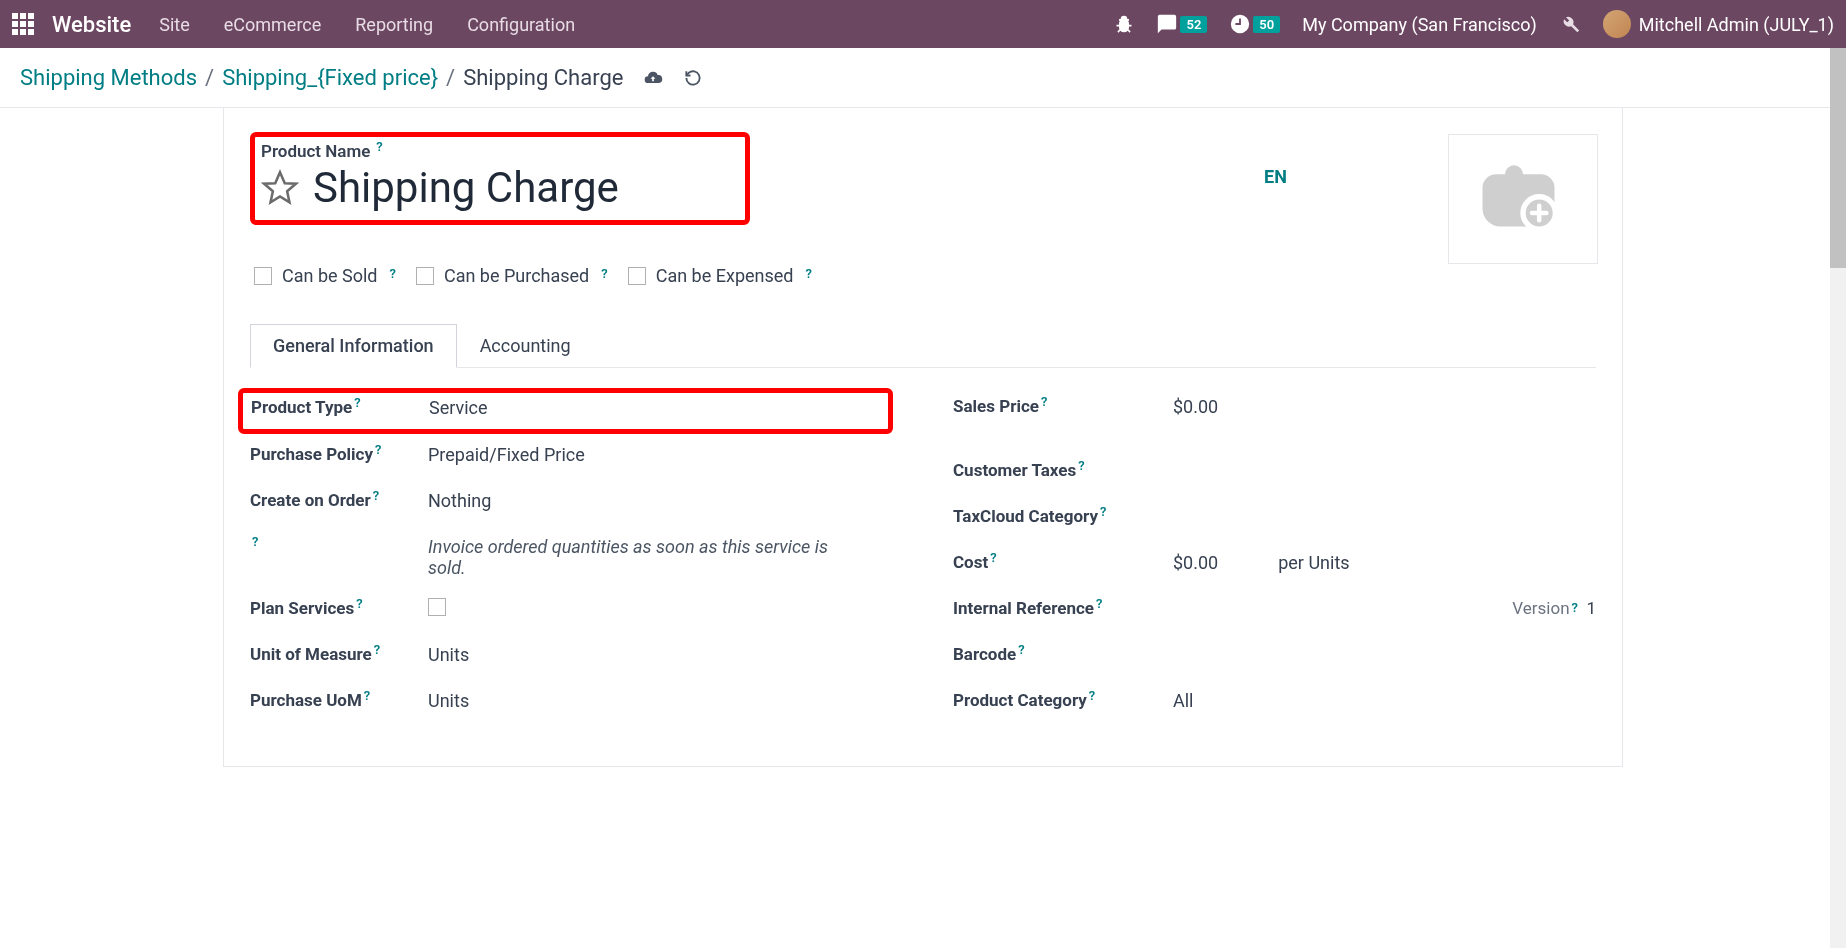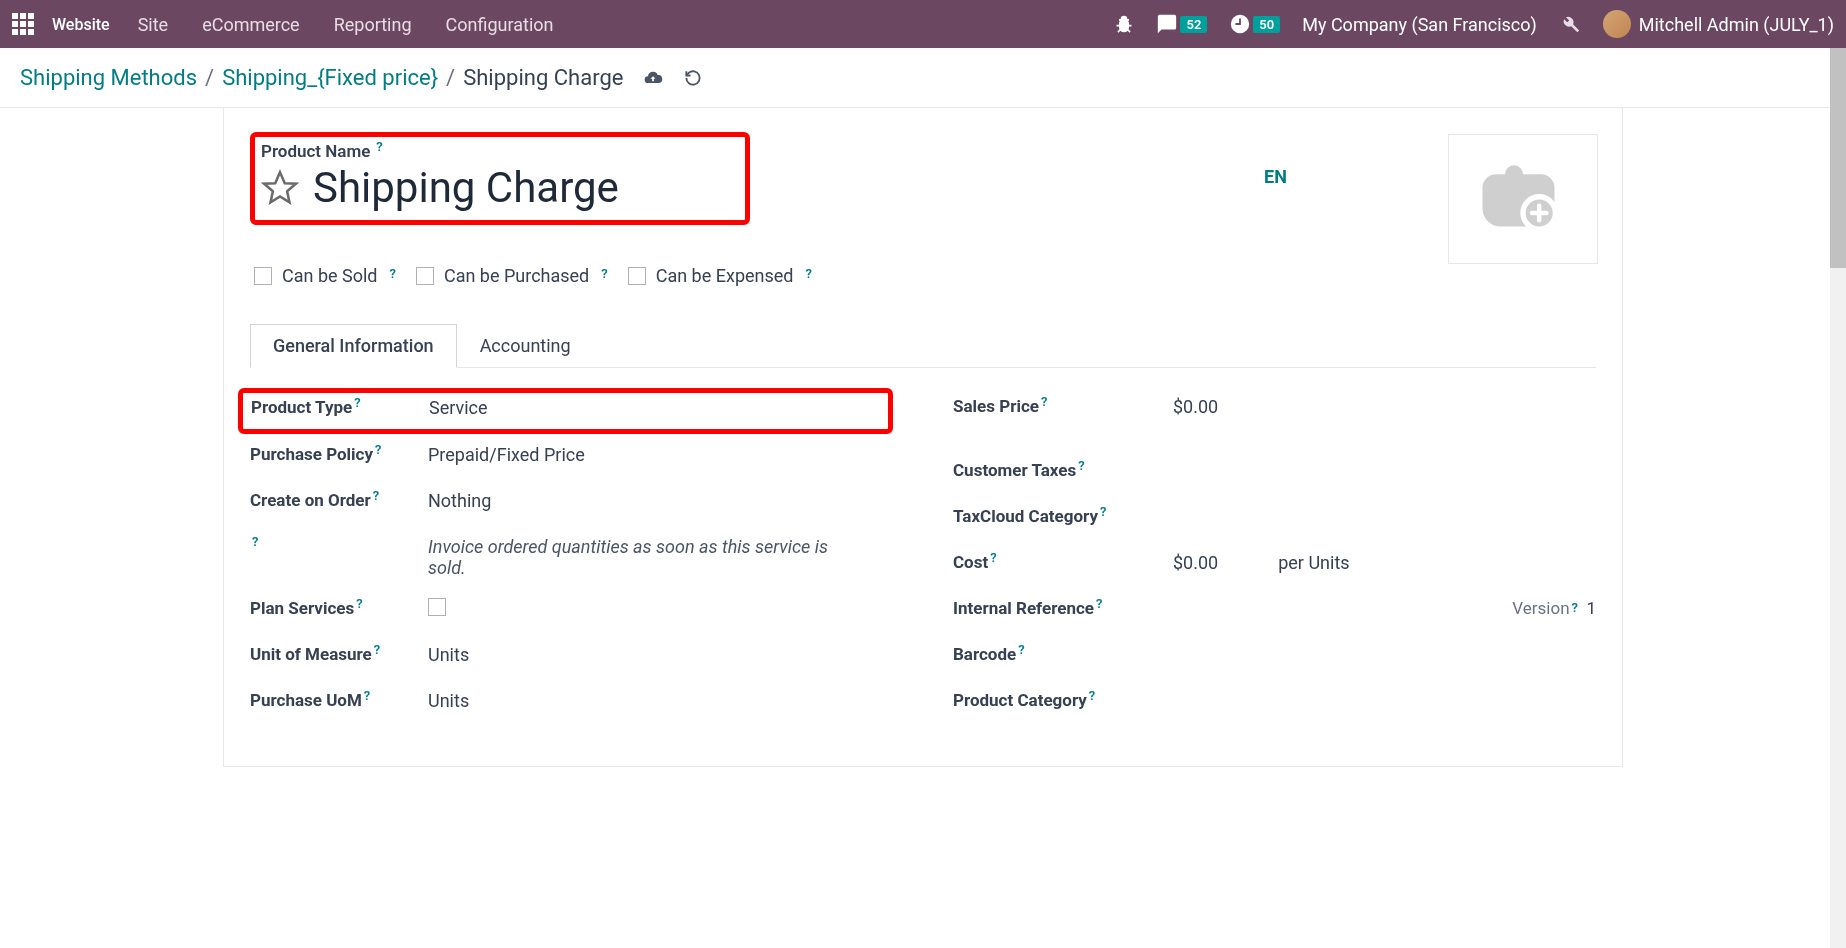--- a/index.html
+++ b/index.html
@@ -1,20 +1,20 @@
 <!DOCTYPE html>
 <html><head>
   <meta charset="utf-8">
   <style>
     * { box-sizing: border-box; margin: 0; padding: 0; }
     body { font-family: -apple-system, BlinkMacSystemFont, "Segoe UI", Roboto, sans-serif; font-size: 15px; color: #374151; background: #fff; }
     .topnav { background: #6c4762; height: 48px; display: flex; align-items: center; padding: 0 12px; color: #fff; }
     .topnav .apps-icon { display: grid; grid-template-columns: repeat(3,6px); grid-template-rows: repeat(3,6px); gap: 2px; margin-right: 18px; cursor: pointer; }
     .topnav .apps-icon span { background: #fff; width: 6px; height: 6px; }
-    .topnav .brand { font-size: 16px; font-weight: 500; margin-right: 28px; }
+    .topnav .brand { font-size: 22px; font-weight: 500; margin-right: 28px; }
     .topnav .menu { display: flex; gap: 34px; font-size: 18px; font-weight: 400; }
     .topnav .menu span { cursor: pointer; color: #e8dce5; }
     .topnav .right { margin-left: auto; display: flex; align-items: center; gap: 22px; font-size: 17px; }
     .topnav .right .icon { cursor: pointer; position: relative; display: flex; align-items: center; }
     .badge { background: #00a09d; color: #fff; font-size: 13px; font-weight: 600; padding: 1px 6px; border-radius: 2px; margin-left: 2px; }
     .avatar { width: 28px; height: 28px; border-radius: 50%; background: linear-gradient(135deg,#d4a574,#c08552); display:inline-block; }
     .user { display: flex; align-items: center; gap: 8px; cursor: pointer; }
 
     .controlbar { display: flex; align-items: center; padding: 10px 20px 10px 20px; border-bottom: 1px solid #e5e7eb; min-height: 60px; }
     .breadcrumb { font-size: 22px; color: #017e84; display: flex; align-items: center; gap: 8px; justify-content: flex-end; }
@@ -289,20 +289,21 @@
               <span>Barcode</span>
               <span class="helpq">?</span>
             </div>
           <div class="fval"></div>
         </div>
         <div class="frow">
           <div class="flabel" style="width:220px;">
               <span>Product Category</span>
               <span class="helpq">?</span>
             </div>
+          <div class="fval">All</div>
         </div>
       </div>
     </div>
 
   </div>
 </div>
 
 <div class="scroll-track">
   <div class="scroll-thumb"></div>
 </div>

